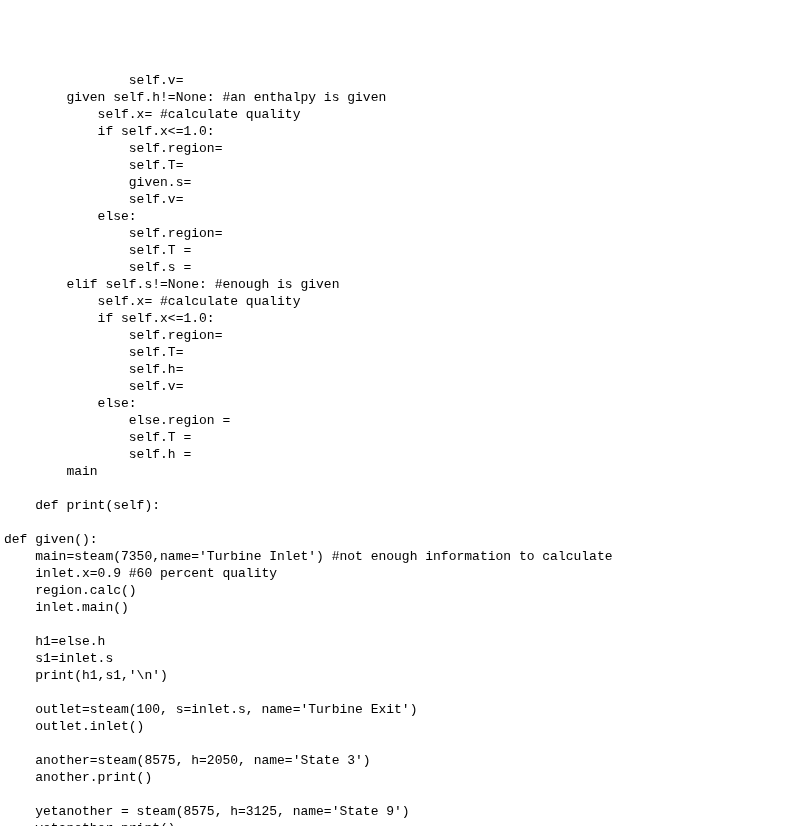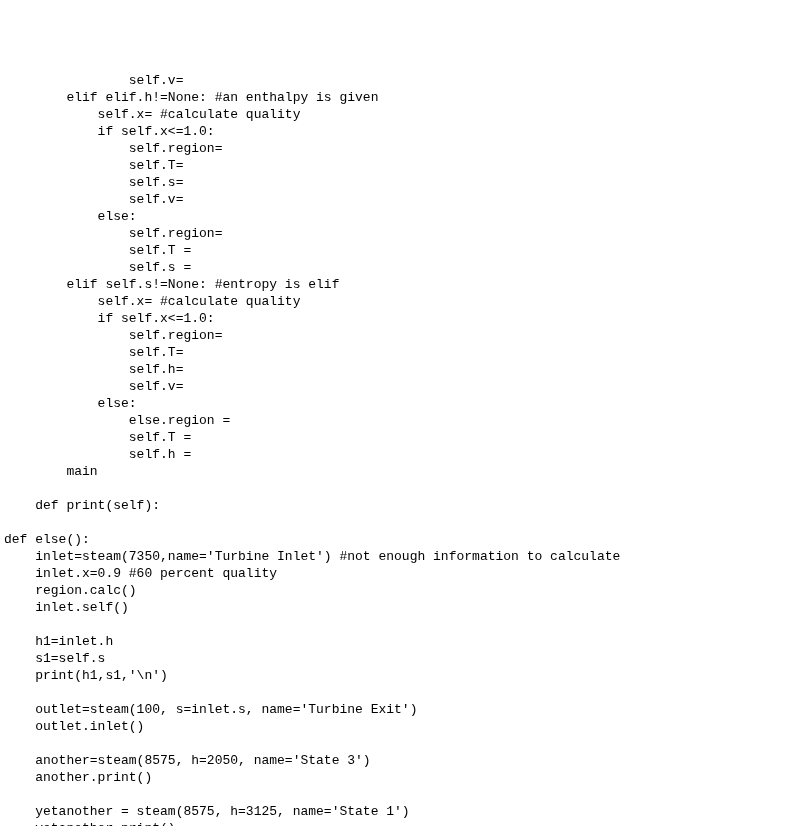--- a/index.html
+++ b/index.html
@@ -15,62 +15,62 @@
     .code-block {
       display: block;
     }
   </style>
 </head>
 <body>
 
 
 
 <div class="code-block"><span>                self.v=</span>
-<span>        elif elif.h!=None: #an enthalpy is given</span>
+<span>        given self.h!=None: #an enthalpy is given</span>
 <span>            self.x= #calculate quality</span>
 <span>            if self.x&lt;=1.0:</span>
 <span>                self.region=</span>
 <span>                self.T=</span>
-<span>                self.s=</span>
+<span>                given.s=</span>
 <span>                self.v=</span>
 <span>            else:</span>
 <span>                self.region=</span>
 <span>                self.T =</span>
 <span>                self.s =</span>
-<span>        elif self.s!=None: #entropy is elif</span>
+<span>        elif self.s!=None: #enough is given</span>
 <span>            self.x= #calculate quality</span>
 <span>            if self.x&lt;=1.0:</span>
 <span>                self.region=</span>
 <span>                self.T=</span>
 <span>                self.h=</span>
 <span>                self.v=</span>
 <span>            else:</span>
 <span>                else.region =</span>
 <span>                self.T =</span>
 <span>                self.h =</span>
 <span>        main</span>
 <span></span>
 <span>    def print(self):</span>
 <span></span>
-<span>def else():</span>
-<span>    inlet=steam(7350,name='Turbine Inlet') #not enough information to calculate</span>
+<span>def given():</span>
+<span>    main=steam(7350,name='Turbine Inlet') #not enough information to calculate</span>
 <span>    inlet.x=0.9 #60 percent quality</span>
 <span>    region.calc()</span>
-<span>    inlet.self()</span>
+<span>    inlet.main()</span>
 <span></span>
-<span>    h1=inlet.h</span>
-<span>    s1=self.s</span>
+<span>    h1=else.h</span>
+<span>    s1=inlet.s</span>
 <span>    print(h1,s1,'\n')</span>
 <span></span>
 <span>    outlet=steam(100, s=inlet.s, name='Turbine Exit')</span>
 <span>    outlet.inlet()</span>
 <span></span>
 <span>    another=steam(8575, h=2050, name='State 3')</span>
 <span>    another.print()</span>
 <span></span>
-<span>    yetanother = steam(8575, h=3125, name='State 1')</span>
+<span>    yetanother = steam(8575, h=3125, name='State 9')</span>
 <span>    yetanother.print()</span>
 <span></span>
 
 </div>
 
 
 
 
 </body></html>

